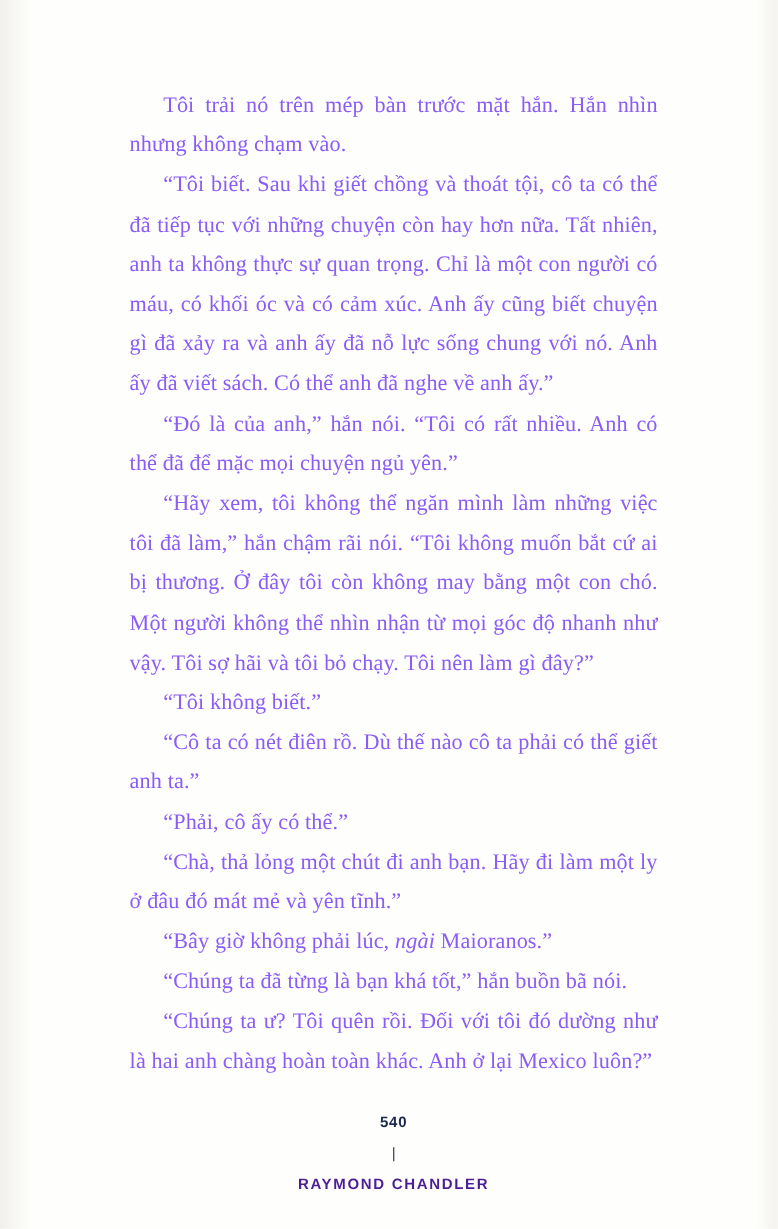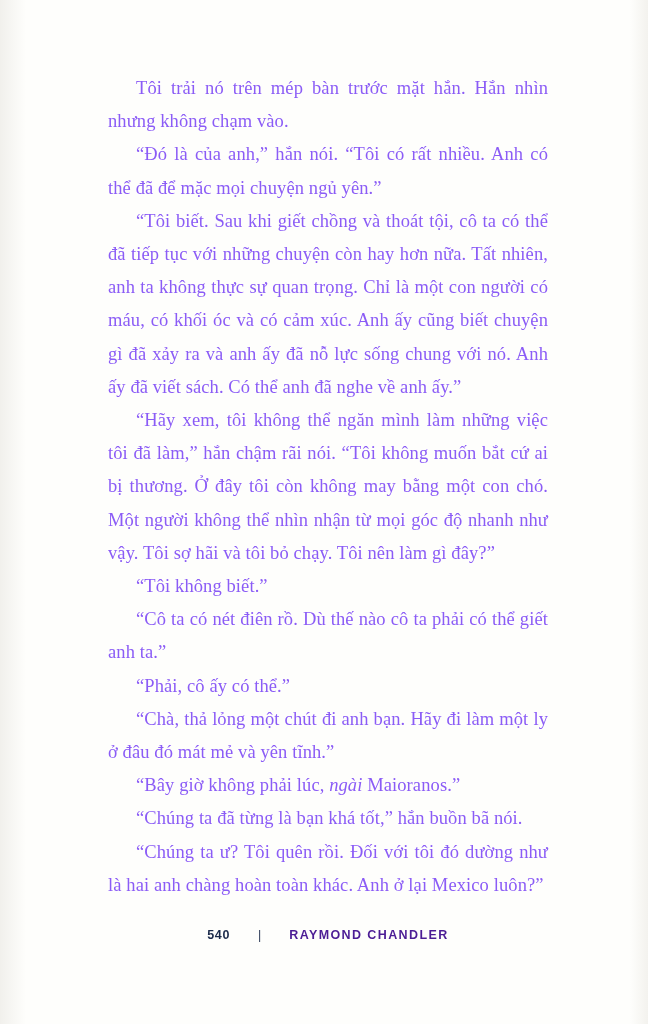--- a/index.html
+++ b/index.html
@@ -62,21 +62,22 @@
     font-style: italic;
   }
   .footer {
     position: absolute;
     left: 108px;
     top: 928px;
     width: 440px;
     display: flex;
     align-items: center;
     justify-content: center;
-    gap: 26px;
+    gap: 12px;
+    flex-direction: column;
   }
   .folio {
     font-family: "Liberation Sans", sans-serif;
     font-size: 12.5px;
     font-weight: 700;
     color: #1b2a4a;
     letter-spacing: 0.6px;
   }
   .folio-sep {
     font-family: "Liberation Sans", sans-serif;
@@ -92,22 +93,22 @@
     letter-spacing: 1.4px;
   }
 </style>
 </head>
 <body>
 
 <div class="page">
 
   <div class="text-block">
     <p class="para">Tôi trải nó trên mép bàn trước mặt hắn. Hắn nhìn nhưng không chạm vào.</p>
+    <p class="para">“Tôi biết. Sau khi giết chồng và thoát tội, cô ta có thể đã tiếp tục với những chuyện còn hay hơn nữa. Tất nhiên, anh ta không thực sự quan trọng. Chỉ là một con người có máu, có khối óc và có cảm xúc. Anh ấy cũng biết chuyện gì đã xảy ra và anh ấy đã nỗ lực sống chung với nó. Anh ấy đã viết sách. Có thể anh đã nghe về anh ấy.”</p>
     <p class="para">“Đó là của anh,” hắn nói. “Tôi có rất nhiều. Anh có thể đã để mặc mọi chuyện ngủ yên.”</p>
-    <p class="para">“Tôi biết. Sau khi giết chồng và thoát tội, cô ta có thể đã tiếp tục với những chuyện còn hay hơn nữa. Tất nhiên, anh ta không thực sự quan trọng. Chỉ là một con người có máu, có khối óc và có cảm xúc. Anh ấy cũng biết chuyện gì đã xảy ra và anh ấy đã nỗ lực sống chung với nó. Anh ấy đã viết sách. Có thể anh đã nghe về anh ấy.”</p>
     <p class="para">“Hãy xem, tôi không thể ngăn mình làm những việc tôi đã làm,” hắn chậm rãi nói. “Tôi không muốn bắt cứ ai bị thương. Ở đây tôi còn không may bằng một con chó. Một người không thể nhìn nhận từ mọi góc độ nhanh như vậy. Tôi sợ hãi và tôi bỏ chạy. Tôi nên làm gì đây?”</p>
     <p class="para nojust">“Tôi không biết.”</p>
     <p class="para">“Cô ta có nét điên rồ. Dù thế nào cô ta phải có thể giết anh ta.”</p>
     <p class="para nojust">“Phải, cô ấy có thể.”</p>
     <p class="para">“Chà, thả lỏng một chút đi anh bạn. Hãy đi làm một ly ở đâu đó mát mẻ và yên tĩnh.”</p>
     <p class="para nojust"><span>“Bây giờ không phải lúc, </span><em>ngài</em><span> Maioranos.”</span></p>
     <p class="para nojust">“Chúng ta đã từng là bạn khá tốt,” hắn buồn bã nói.</p>
     <p class="para">“Chúng ta ư? Tôi quên rồi. Đối với tôi đó dường như là hai anh chàng hoàn toàn khác. Anh ở lại Mexico luôn?”</p>
   </div>
 

